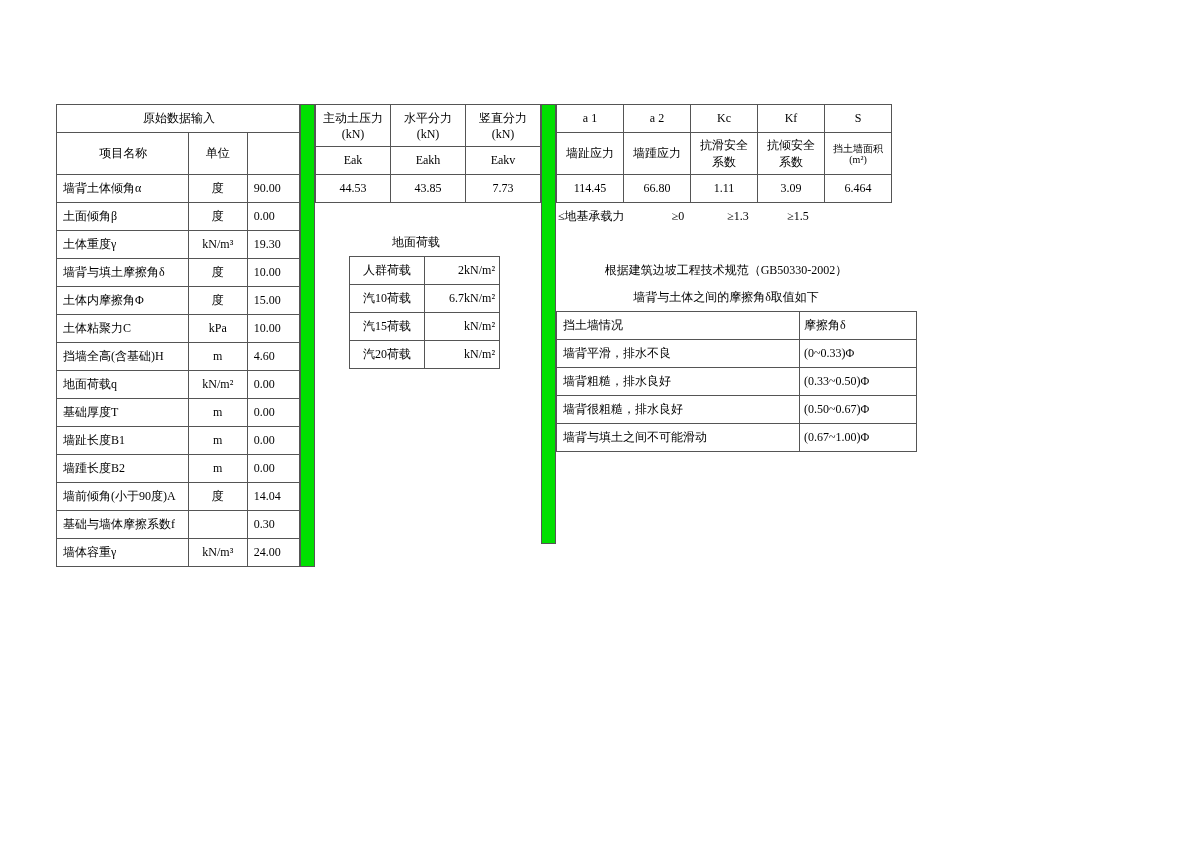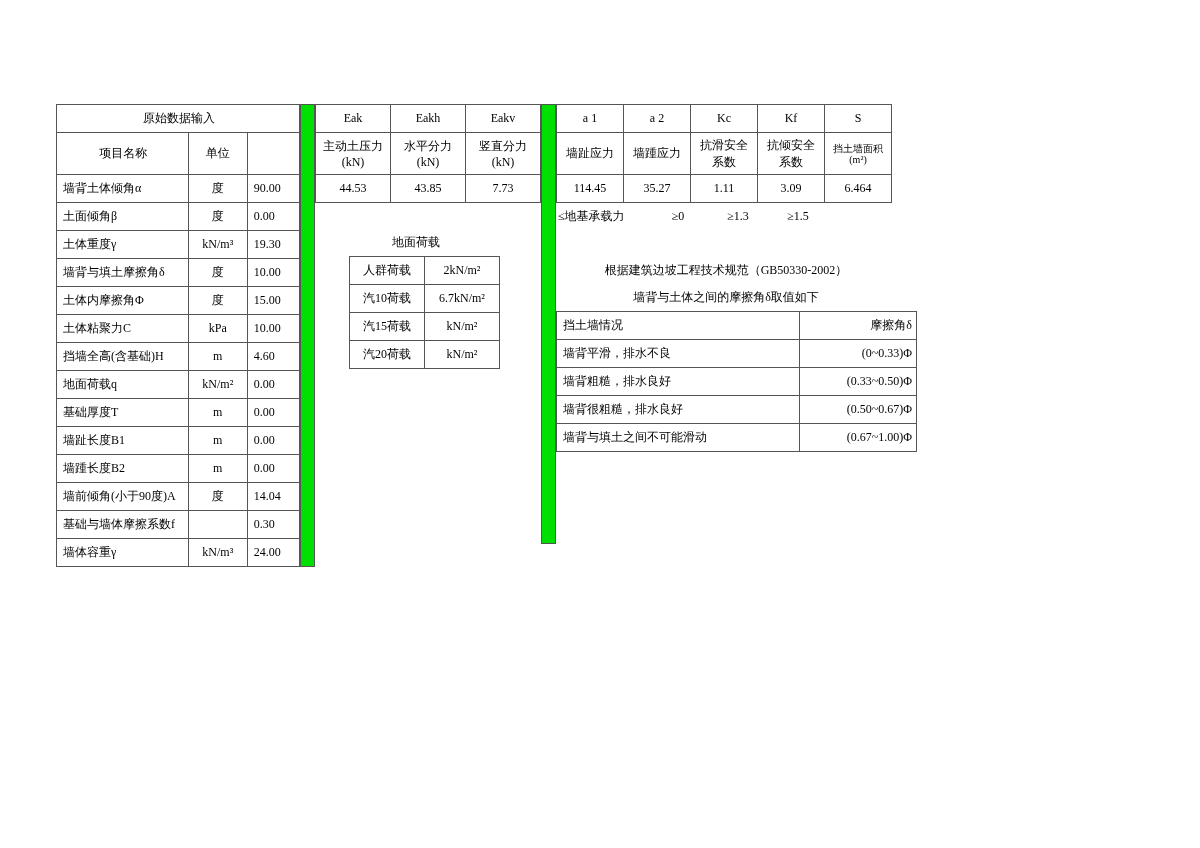--- a/index.html
+++ b/index.html
@@ -66,28 +66,28 @@
     height: 27px;
     align-items: center;
   }
   .note-row span { display: inline-block; text-align: center; }
 
   .ground-load {
     margin-top: 26px;
   }
   .ground-load-tbl td { height: 27px; }
   .ground-load-tbl td.cA { width: 66px; text-align: center; }
-  .ground-load-tbl td.cB { width: 66px; text-align: center; }
+  .ground-load-tbl td.cB { width: 66px; text-align: right; }
 
   .delta-table {
     margin-top: 0;
     padding-left: 21px;
   }
   .delta-table td.cL { width: 232px; text-align: left; padding-left: 6px; }
-  .delta-table td.cR { width: 108px; text-align: right; }
+  .delta-table td.cR { width: 108px; text-align: left; }
 
   .caption { text-align: center; height: 27px; display:flex; align-items:center; justify-content:center; }
   .caption2 { text-align: center; height: 27px; display:flex; align-items:center; justify-content:center; }
 </style>
 </head>
 <body>
 
 <div class="page">
 <div class="wrap">
 
@@ -176,28 +176,28 @@
           </tr>
         </tbody>
   </table>
 
   <div class="greenbar"></div>
 
   <div class="mid">
     <table class="mid-table">
       <tbody>
             <tr>
+        <td class="h">主动土压力(kN)</td>
+        <td class="h">水平分力(kN)</td>
+        <td class="h">竖直分力(kN)</td>
+      </tr>
+      <tr>
         <td>Eak</td>
         <td>Eakh</td>
         <td>Eakv</td>
-      </tr>
-      <tr>
-        <td class="h">主动土压力(kN)</td>
-        <td class="h">水平分力(kN)</td>
-        <td class="h">竖直分力(kN)</td>
       </tr>
       <tr>
         <td>44.53</td>
         <td>43.85</td>
         <td>7.73</td>
       </tr>
     </tbody>
         </table>
 
     <div class="ground-load" style="margin-left:34px">
@@ -239,21 +239,21 @@
       </tr>
       <tr>
         <td class="h">墙趾应力</td>
         <td class="h">墙踵应力</td>
         <td class="h">抗滑安全系数</td>
         <td class="h">抗倾安全系数</td>
         <td class="h" style="font-size:10px;line-height:1.1">挡土墙面积(m²)</td>
       </tr>
       <tr>
         <td>114.45</td>
-        <td>35.27</td>
+        <td>66.80</td>
         <td>1.11</td>
         <td>3.09</td>
         <td>6.464</td>
       </tr>
     </tbody>
         </table>
     <div class="note-row">
       <span style="width:90px;text-align:left;padding-left:2px">≤地基承载力</span>
       <span style="width:60px">≥0</span>
       <span style="width:60px">≥1.3</span>

